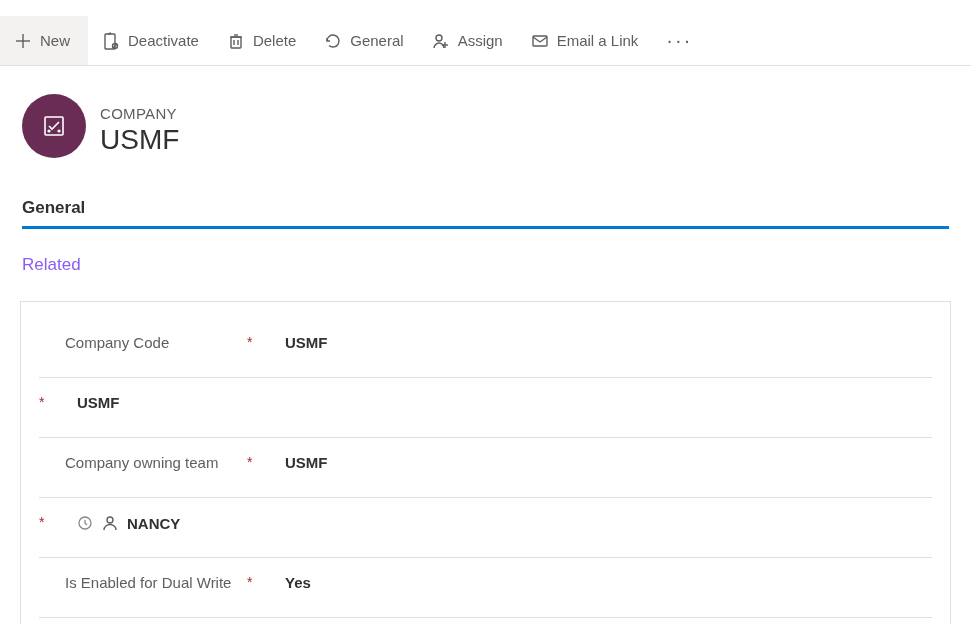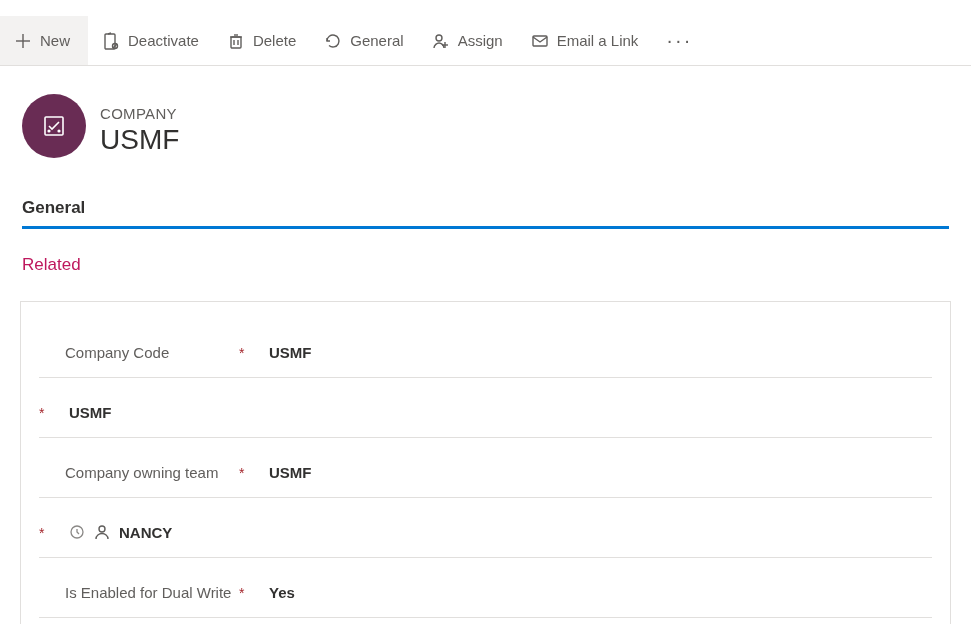--- a/index.html
+++ b/index.html
@@ -95,42 +95,43 @@
 
     
     .tabs {
       display: flex;
       gap: 26px;
       padding: 30px 22px 0 22px;
       flex-direction: column;
     }
     .tab {
       font-size: 17px;
-      color: #be185d;
+      color: #8b5cf6;
       padding-bottom: 8px;
       cursor: pointer;
     }
     .tab.active {
       color: #323130;
       font-weight: 600;
       border-bottom: 3px solid #0078d4;
     }
 
     
     .form-card {
       margin: 18px 20px 0 20px;
       border: 1px solid #e1dfdd;
       padding: 16px 18px 30px 18px;
     }
     .field-row {
       display: flex;
-      align-items: flex-end;
+      align-items: flex-start;
       padding: 16px 0;
       border-bottom: 1px solid #e1dfdd;
       min-height: 60px;
+      gap: 8px;
     }
     .field-label {
       width: 200px;
       color: #605e5c;
       font-size: 15px;
       padding-left: 26px;
     }
     .req {
       width: 24px;
       color: #a4262c;

